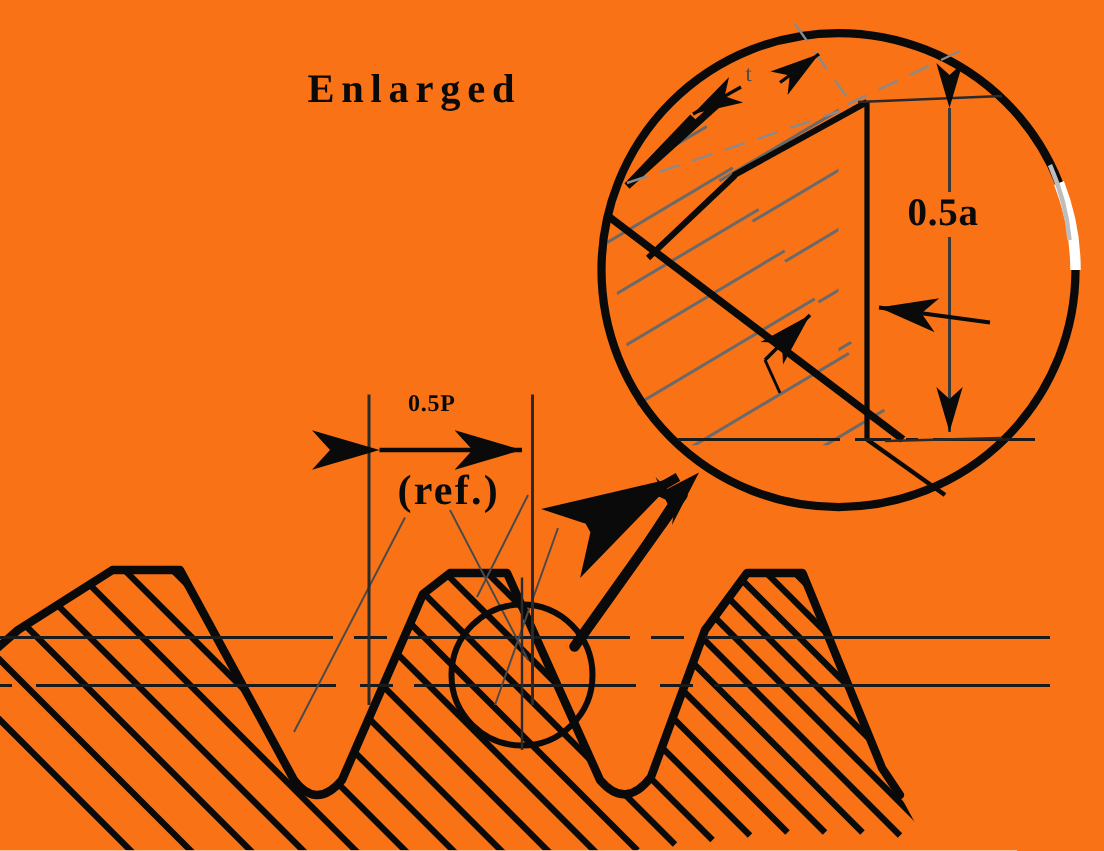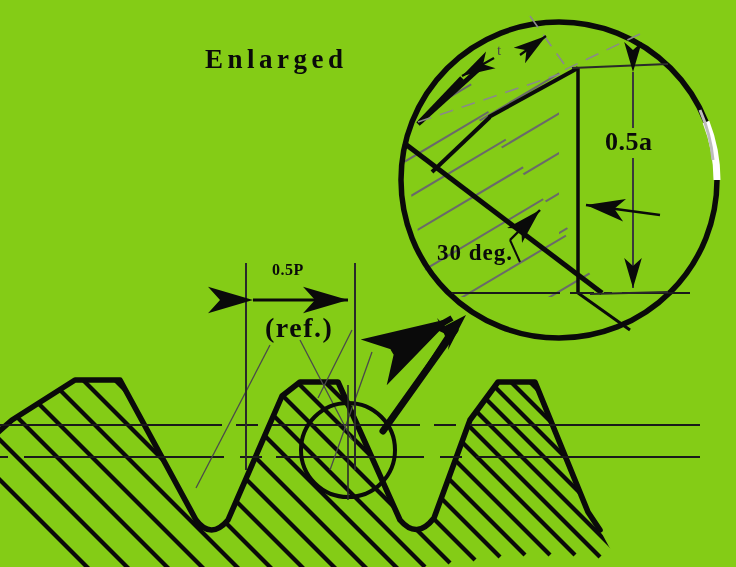--- a/index.html
+++ b/index.html
@@ -7,21 +7,21 @@
     padding: 0;
     background: #ffffff;
   }
   body {
     font-family: "Liberation Serif", "DejaVu Serif", serif;
   }
   #stage {
     position: relative;
     width: 736px;
     height: 567px;
-    background: #84cc16;
+    background: #f97316;
     overflow: hidden;
   }
   #drawing {
     position: absolute;
     left: 0;
     top: 0;
     width: 736px;
     height: 567px;
   }
   .lbl {
@@ -291,21 +291,20 @@
       <g>
         <line x1="392" y1="352" x2="452" y2="318" stroke="#0a0a0a" stroke-width="6" marker-end="url(#arrHeadEnd)"></line>
       </g>
     </g>
   </svg>
 
   <div class="lbl" id="lbl-enlarged"><span>Enlarged</span></div>
 
   <div class="lbl" id="lbl-halfa">0.5a</div>
 
-  <div class="lbl" id="lbl-deg">30 deg.</div>
 
   <div class="lbl" id="lbl-halfp">0.5P</div>
 
   <div class="lbl" id="lbl-ref">(ref.)</div>
 
   <div class="lbl" id="lbl-t">t</div>
 
 </div>
 
 </body></html>

